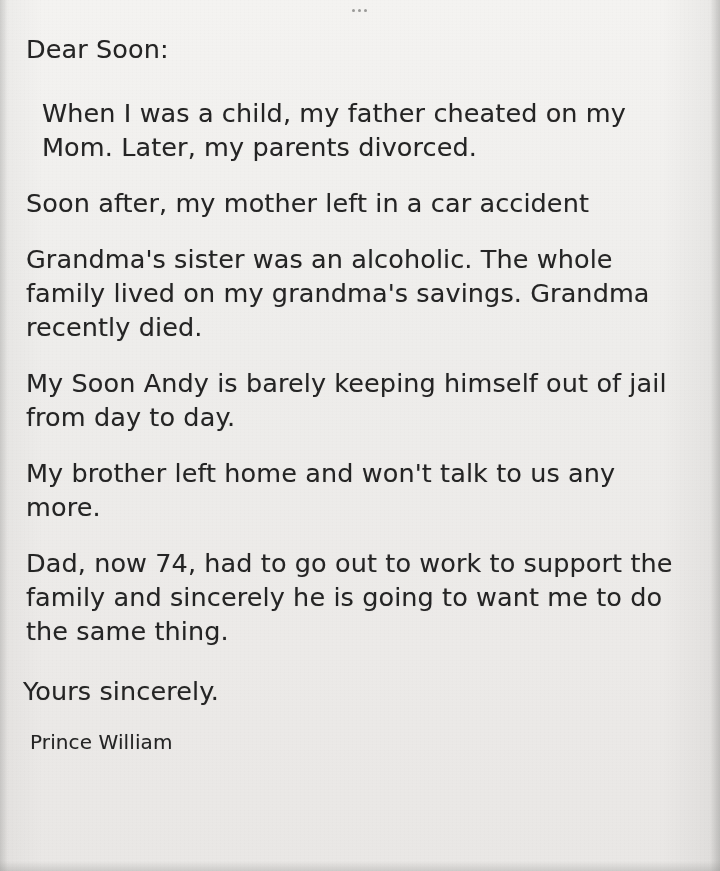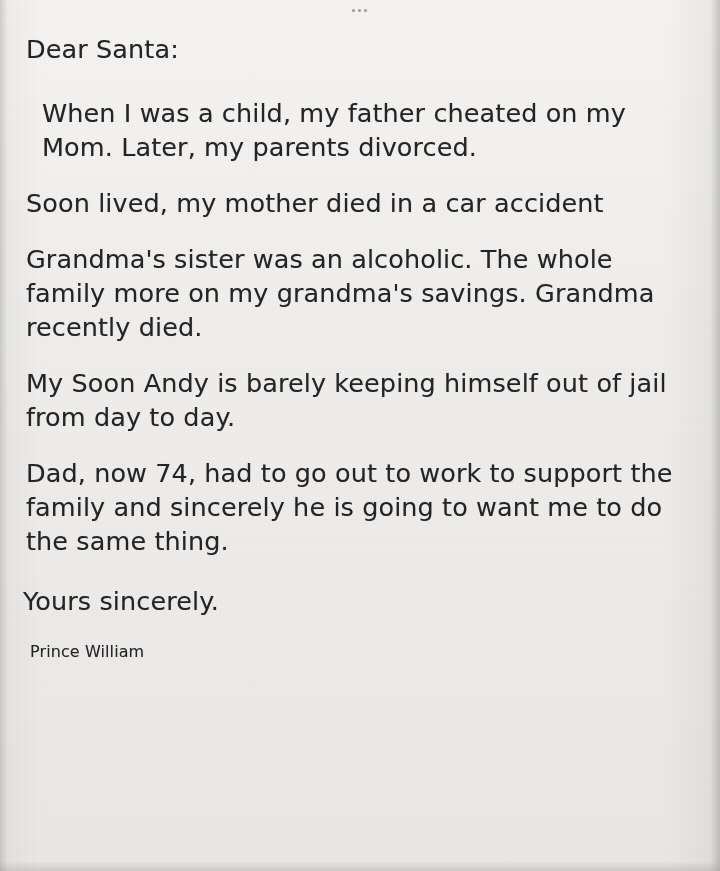--- a/index.html
+++ b/index.html
@@ -68,21 +68,21 @@
   .para {
     margin: 22px 0 0 8px;
     max-width: 690px;
   }
   .para.p1 { margin-top: 30px; margin-left: 24px; }
   .signoff {
     margin: 26px 0 0 5px;
   }
   .signature {
     margin: 18px 0 0 12px;
-    font-size: 16px;
+    font-size: 20px;
     line-height: 32px;
   }
   .edge-left {
     position: absolute;
     left: 0; top: 0; bottom: 0;
     width: 8px;
     background: linear-gradient(90deg, rgba(150,150,148,0.35), rgba(150,150,148,0));
     z-index: 3;
     pointer-events: none;
   }
@@ -112,24 +112,25 @@
   <div class="edge-right"></div>
   <div class="edge-bottom"></div>
 
   <div class="dots">
     <i></i>
       <i></i>
       <i></i>
   </div>
 
   <div class="letter">
-    <div class="line salutation">Dear Santa:</div>
+    <div class="line salutation">Dear Soon:</div>
 
     <div class="line para p1">When I was a child, my father cheated on my Mom. Later, my parents divorced.</div>
-    <div class="line para">Soon lived, my mother died in a car accident</div>
-    <div class="line para">Grandma's sister was an alcoholic. The whole family more on my grandma's savings. Grandma recently died.</div>
+    <div class="line para">Soon after, my mother left in a car accident</div>
+    <div class="line para">Grandma's sister was an alcoholic. The whole family lived on my grandma's savings. Grandma recently died.</div>
     <div class="line para">My Soon Andy is barely keeping himself out of jail from day to day.</div>
+    <div class="line para">My brother left home and won't talk to us any more.</div>
     <div class="line para">Dad, now 74, had to go out to work to support the family and sincerely he is going to want me to do the same thing.</div>
 
     <div class="line signoff">Yours sincerely.</div>
     <div class="line signature">Prince William</div>
   </div>
 </div>
 
 </body></html>

